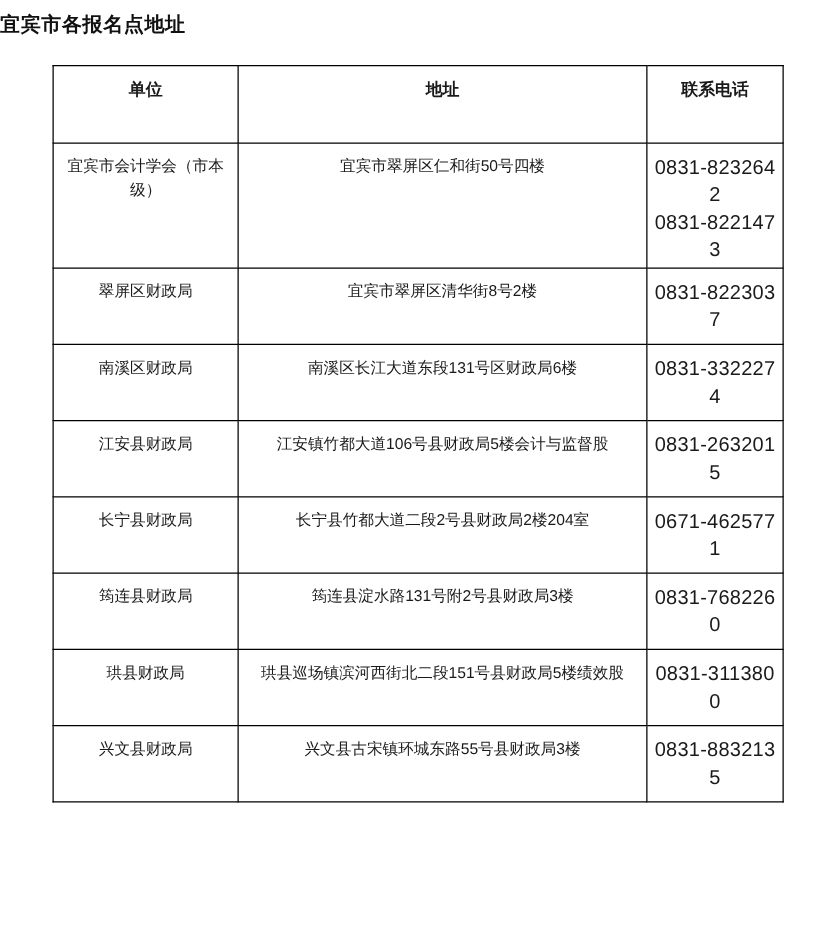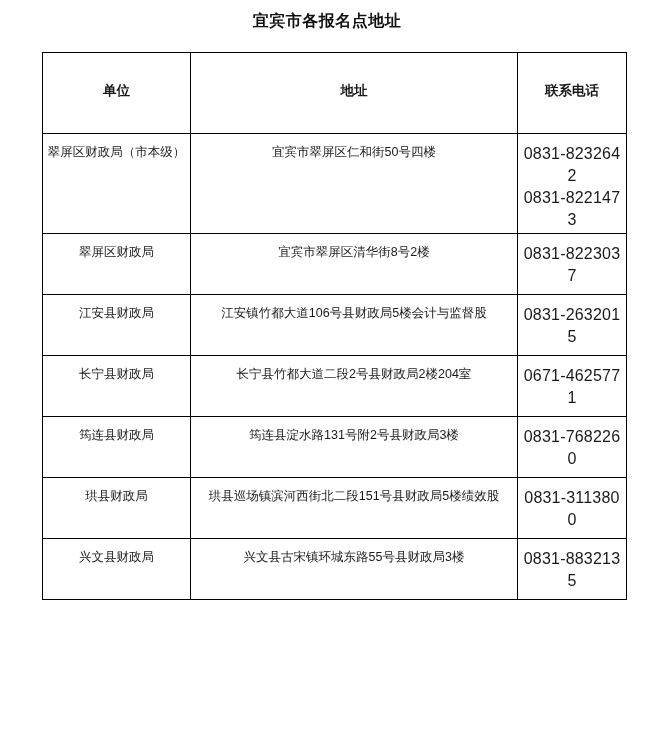--- a/index.html
+++ b/index.html
@@ -14,21 +14,21 @@
     color: #1a1a1a;
     overflow: hidden;
   }
   .page {
     position: relative;
     width: 654px;
     height: 745px;
     box-sizing: border-box;
   }
   .doc-title {
-    text-align: center;
+    text-align: left;
     font-family: "Liberation Sans", "DejaVu Sans", sans-serif;
     font-size: 16px;
     font-weight: bold;
     letter-spacing: 0.5px;
     color: #111;
     margin: 0;
     padding-top: 11px;
     line-height: 20px;
   }
   .table-wrap {
@@ -57,21 +57,21 @@
     font-size: 12.5px;
     line-height: 19px;
     color: #1a1a1a;
     word-break: break-all;
     font-family: "Liberation Sans", "DejaVu Sans", sans-serif;
   }
   table.addr-table thead th {
     font-weight: bold;
     height: 52px;
     font-size: 13.5px;
-    padding-top: 28px;
+    padding-top: 9px;
   }
   table.addr-table tbody td {
     height: 51px;
   }
   table.addr-table tbody tr.tall td {
     height: 90px;
   }
   .phone-line {
     display: block;
     font-family: "Liberation Sans", "DejaVu Sans", sans-serif;
@@ -96,32 +96,39 @@
       </colgroup>
       <thead>
         <tr>
           <th>单位</th>
           <th>地址</th>
           <th>联系电话</th>
         </tr>
       </thead>
       <tbody id="table-body">
           <tr class="tall">
-            <td>翠屏区财政局（市本级）</td>
+            <td>宜宾市会计学会（市本级）</td>
             <td>宜宾市翠屏区仁和街50号四楼</td>
             <td>
               <span class="phone-line">0831-8232642</span>
               <span class="phone-line">0831-8221473</span>
             </td>
           </tr>
           <tr>
             <td>翠屏区财政局</td>
             <td>宜宾市翠屏区清华街8号2楼</td>
             <td>
               <span class="phone-line">0831-8223037</span>
+            </td>
+          </tr>
+          <tr>
+            <td>南溪区财政局</td>
+            <td>南溪区长江大道东段131号区财政局6楼</td>
+            <td>
+              <span class="phone-line">0831-3322274</span>
             </td>
           </tr>
           <tr>
             <td>江安县财政局</td>
             <td>江安镇竹都大道106号县财政局5楼会计与监督股</td>
             <td>
               <span class="phone-line">0831-2632015</span>
             </td>
           </tr>
           <tr>

